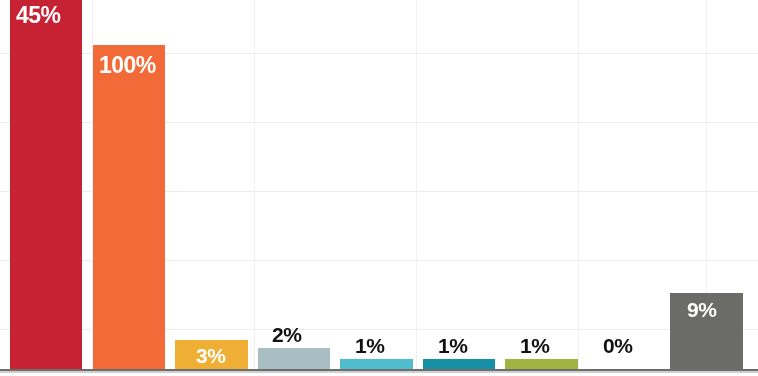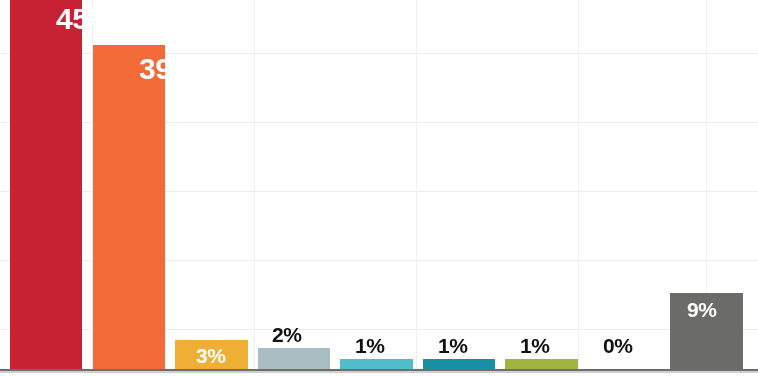--- a/index.html
+++ b/index.html
@@ -66,22 +66,21 @@
     white-space: nowrap;
     letter-spacing: -0.5px;
   }
   .bar-label.inside {
     color: #ffffff;
   }
   .bar-label.outside {
     color: #111111;
   }
   .bar-label.big {
-    font-size: 30px;
-    margin-left: 40px;
+    font-size: 23px;
   }
 </style>
 </head>
 <body>
 
 <div id="chart-root">
 
   <div class="plot-area">
 
     <div>
@@ -108,21 +107,21 @@
         <div class="bar" title="1%" style="left: 423px; width: 72px; height: 11px; background: rgb(23, 144, 165);"></div>
         <div class="bar" title="1%" style="left: 505px; width: 73px; height: 11px; background: rgb(162, 180, 64);"></div>
         <div class="bar" title="9%" style="left: 670px; width: 73px; height: 77px; background: rgb(107, 107, 103);"></div>
       </div>
 
     <div class="axis-baseline-shadow"></div>
     <div class="axis-baseline"></div>
 
     <div>
         <div class="bar-label inside big" style="left: 16px; top: 4px;">45%</div>
-        <div class="bar-label inside big" style="left: 99px; top: 54px;">39%</div>
+        <div class="bar-label inside big" style="left: 99px; top: 54px;">100%</div>
         <div class="bar-label inside" style="left: 196px; top: 345px;">3%</div>
         <div class="bar-label outside" style="left: 272px; top: 324px;">2%</div>
         <div class="bar-label outside" style="left: 355px; top: 335px;">1%</div>
         <div class="bar-label outside" style="left: 438px; top: 335px;">1%</div>
         <div class="bar-label outside" style="left: 520px; top: 335px;">1%</div>
         <div class="bar-label outside" style="left: 603px; top: 335px;">0%</div>
         <div class="bar-label inside" style="left: 687px; top: 299px;">9%</div>
       </div>
 
   </div>

